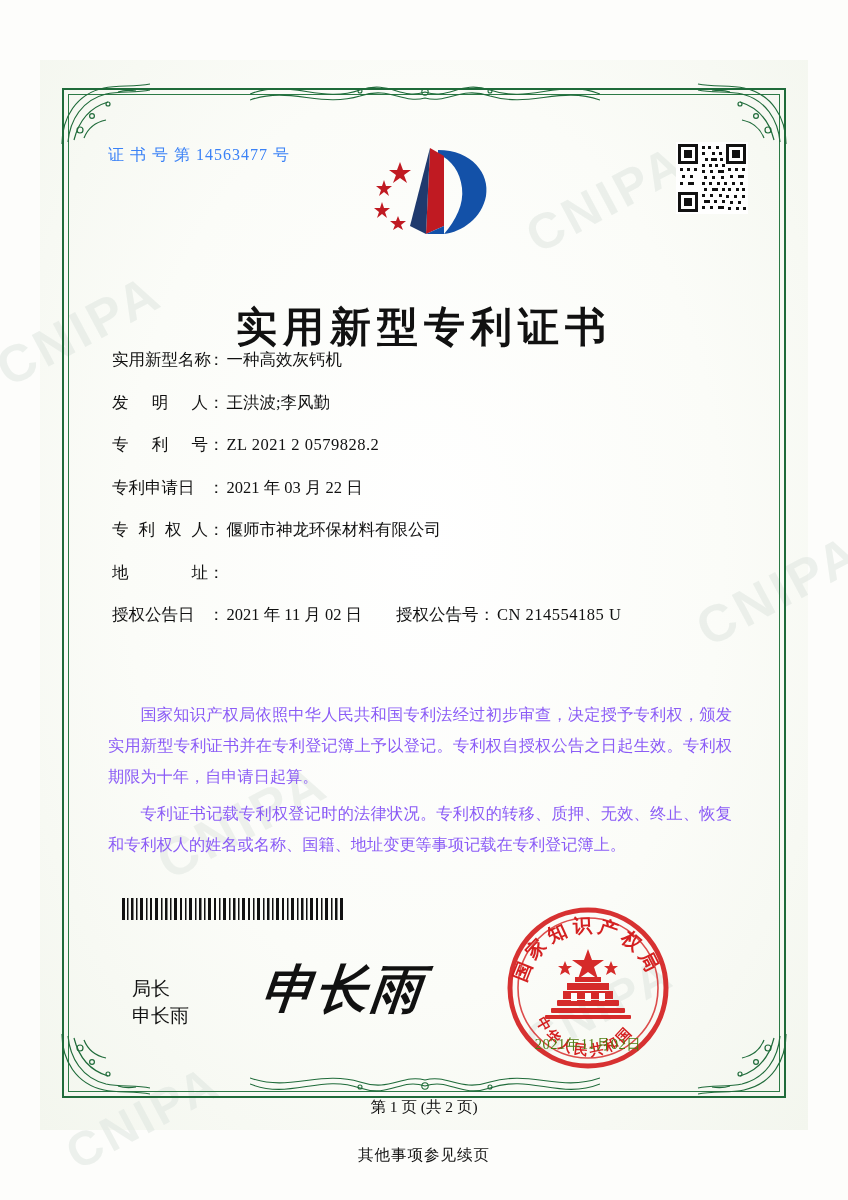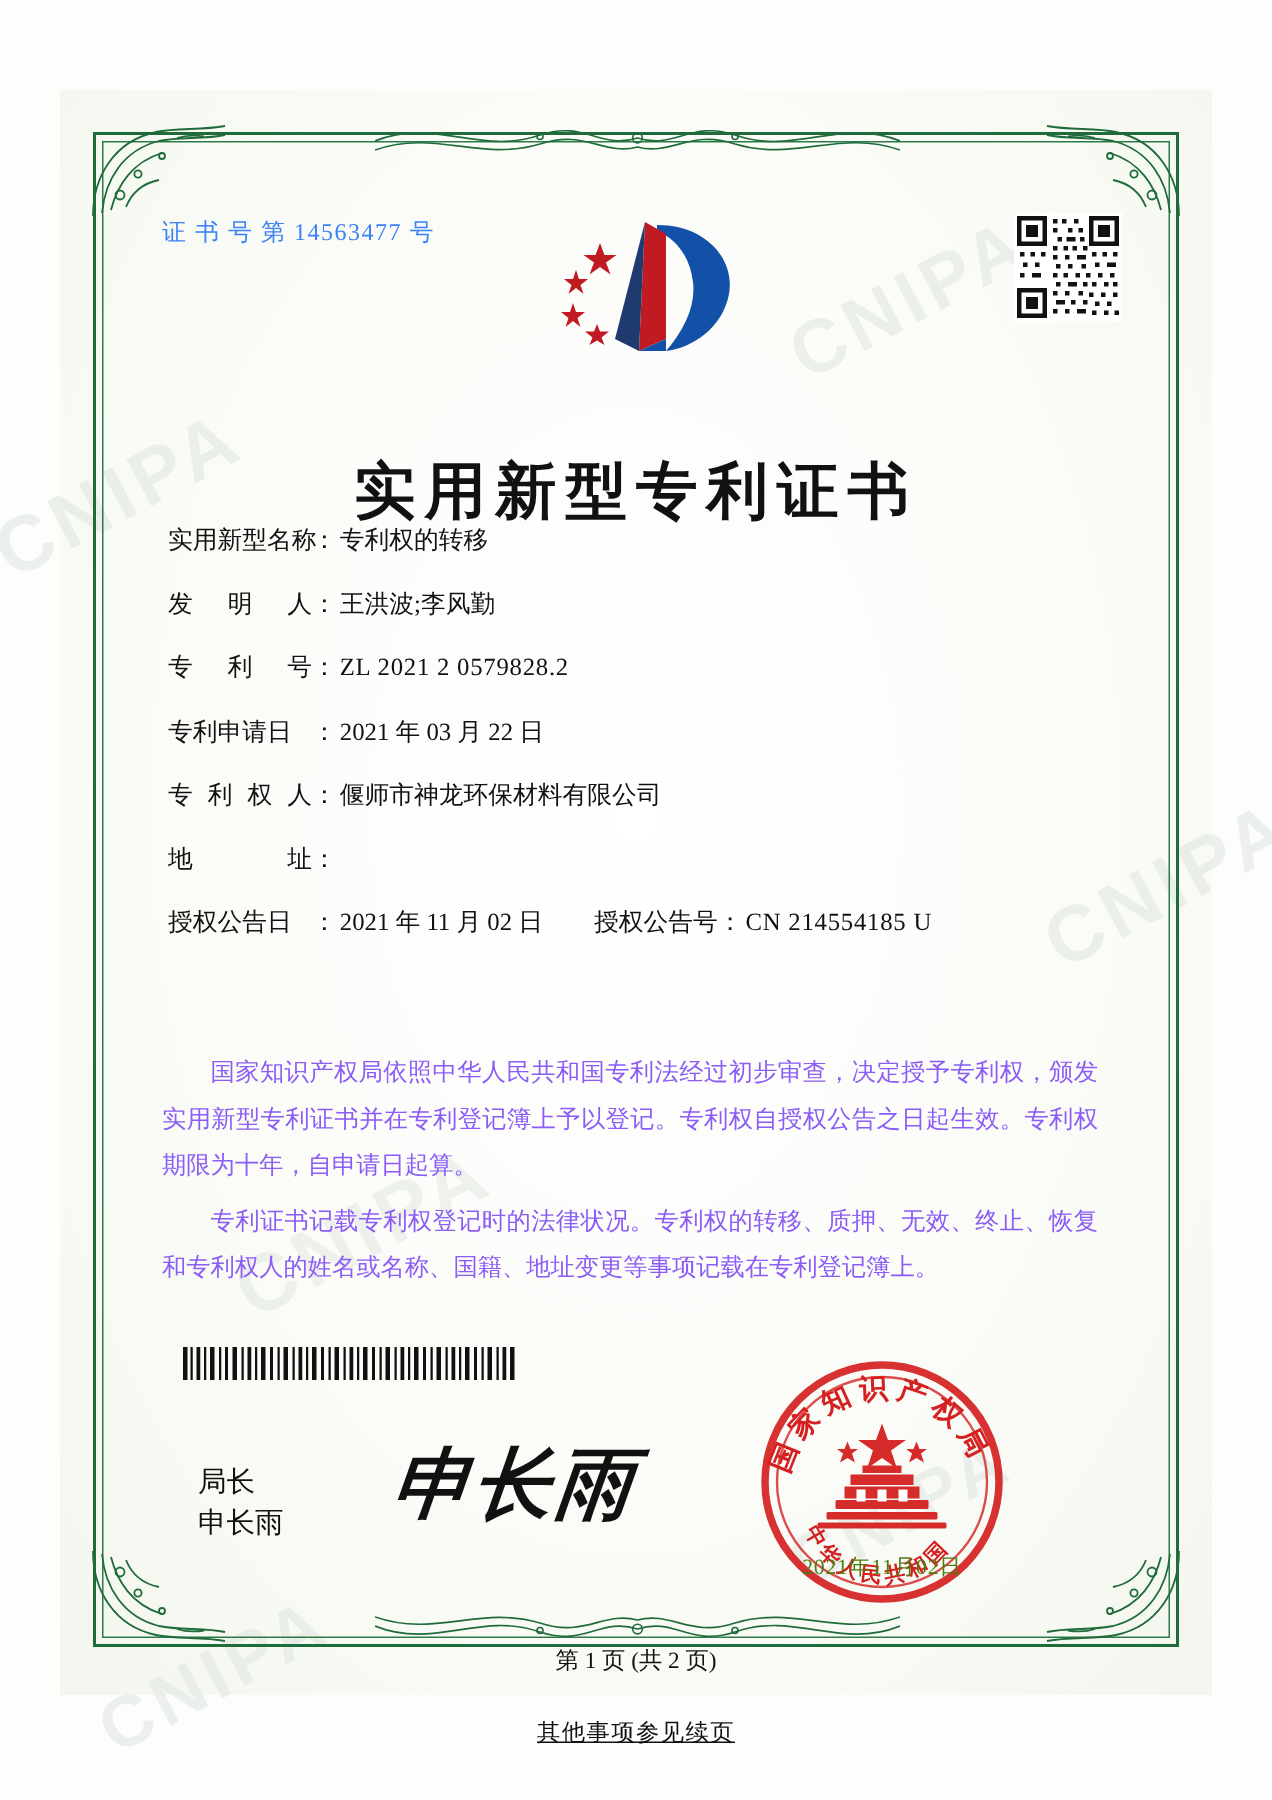--- a/index.html
+++ b/index.html
@@ -213,21 +213,20 @@
     left: 0; right: 0; top: 1097px;
     text-align: center;
     font-size: 15.5px;
   }
   .footnote {
     position: absolute;
     left: 0; right: 0; top: 1145px;
     text-align: center;
     font-size: 15.5px;
     letter-spacing: 1px;
-    text-decoration: underline;
   }
 </style>
 </head>
 <body>
 
 <div class="page">
   <div class="paper-tint"></div>
 
   <div class="wm w1">CNIPA</div>
   <div class="wm w2">CNIPA</div>
@@ -403,21 +402,21 @@
       </g>
     </svg>
   </div>
 
   <div class="doc-title">实用新型专利证书</div>
 
   <div class="fields">
     <div class="field-row">
       <span class="field-label">实用新型名称</span>
       <span class="field-colon">：</span>
-      <span class="field-value">专利权的转移</span>
+      <span class="field-value">一种高效灰钙机</span>
     </div>
 
     <div class="field-row">
       <span class="field-label"><span class="lbl-spread">发明人</span></span>
       <span class="field-colon">：</span>
       <span class="field-value">王洪波;李风勤</span>
     </div>
 
     <div class="field-row">
       <span class="field-label"><span class="lbl-spread">专利号</span></span>

